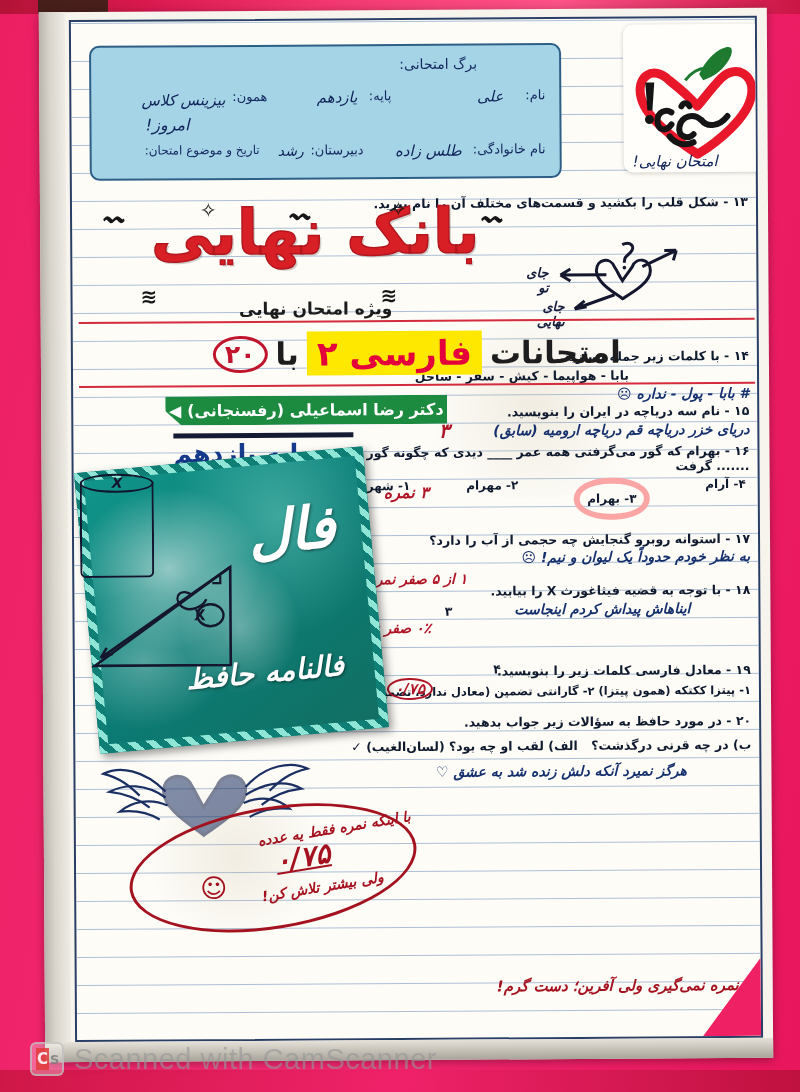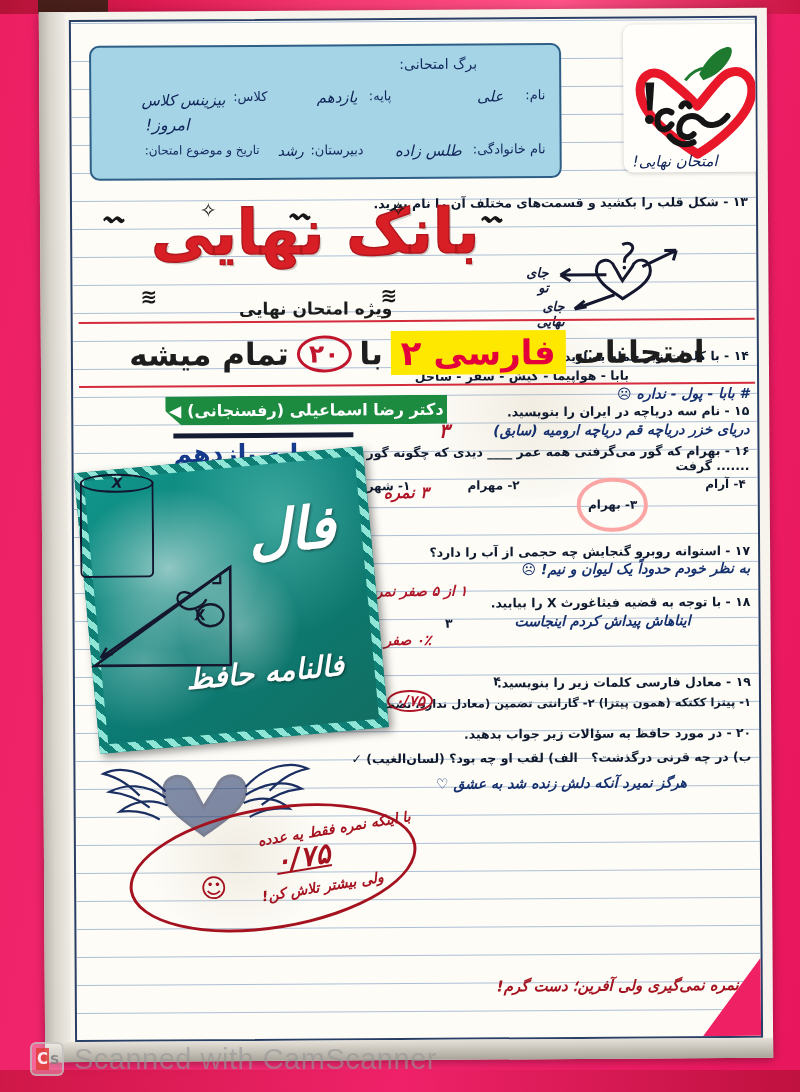--- a/index.html
+++ b/index.html
@@ -300,23 +300,23 @@
     padding-top: 2px;
   }
   .mark-red {
     color: #b01527;
     font-weight: bold;
     font-style: italic;
     font-size: 13px;
     margin-top: 20px;
   }
   .circled-opt {
-    border: 4px solid #fca5a5;
+    border: 6px solid #fca5a5;
     border-radius: 48%;
-    padding: 16px 7px;
+    padding: 8px 7px;
   }
   .red-circle-small {
     display: inline-block;
     border: 2px solid #b01527;
     border-radius: 50%;
     padding: 0 6px;
     color: #b01527;
     font-weight: bold;
   }
 
@@ -457,21 +457,21 @@
 
     <div class="info-box" id="info-box-main">
       <div class="field hw" style="right:82px; top:10px; font-size:14px;">برگ امتحانی:</div>
 
       <div class="field hw" style="right:14px; top:42px;">نام:</div>
       <div class="field hw hw-i field-val" style="right:56px; top:42px; font-size:15px;">علی</div>
 
       <div class="field hw" style="right:168px; top:42px;">پایه:</div>
       <div class="field hw hw-i field-val" style="right:202px; top:42px; font-size:15px;">یازدهم</div>
 
-      <div class="field hw" style="right:292px; top:42px;">کلاس:</div>
+      <div class="field hw" style="right:292px; top:42px;">همون:</div>
       <div class="field hw hw-i field-val" style="right:334px; top:44px; font-size:15px;">بیزینس کلاس</div>
 
       <div class="field hw" style="right:14px; top:96px;">نام خانوادگی:</div>
       <div class="field hw hw-i field-val" style="right:98px; top:96px; font-size:15px;">طلس زاده</div>
 
       <div class="field hw" style="right:196px; top:96px;">دبیرستان:</div>
       <div class="field hw hw-i field-val" style="right:256px; top:96px; font-size:14px;">رشد</div>
 
       <div class="field hw" style="right:300px; top:96px; font-size:12px;text-align:center;">تاریخ و موضوع امتحان:</div>
 
@@ -586,21 +586,20 @@
       <span class="squiggle" style="left:402px; top:8px;">〰</span>
       <span class="squiggle" style="left:60px; top:88px;">≋</span>
       <span class="squiggle" style="left:300px; top:88px;">≋</span>
     </div>
 
     <div id="slogan-band">
       <span class="slogan-word">امتحانات</span>
       <span class="slogan-hl">فارسی ۲</span>
       <span class="slogan-word">با</span>
       <span class="slogan-circle">۲۰</span>
-      <span class="slogan-word">تمام میشه</span>
     </div>
 
     <div id="author-banner">
       <span>دکتر رضا اسماعیلی (رفسنجانی)</span>
       <span>◀</span>
     </div>
     <div id="grade-line"></div>
     <div id="grade-label">پایه یازدهم</div>
 
     <div id="book-cover">

